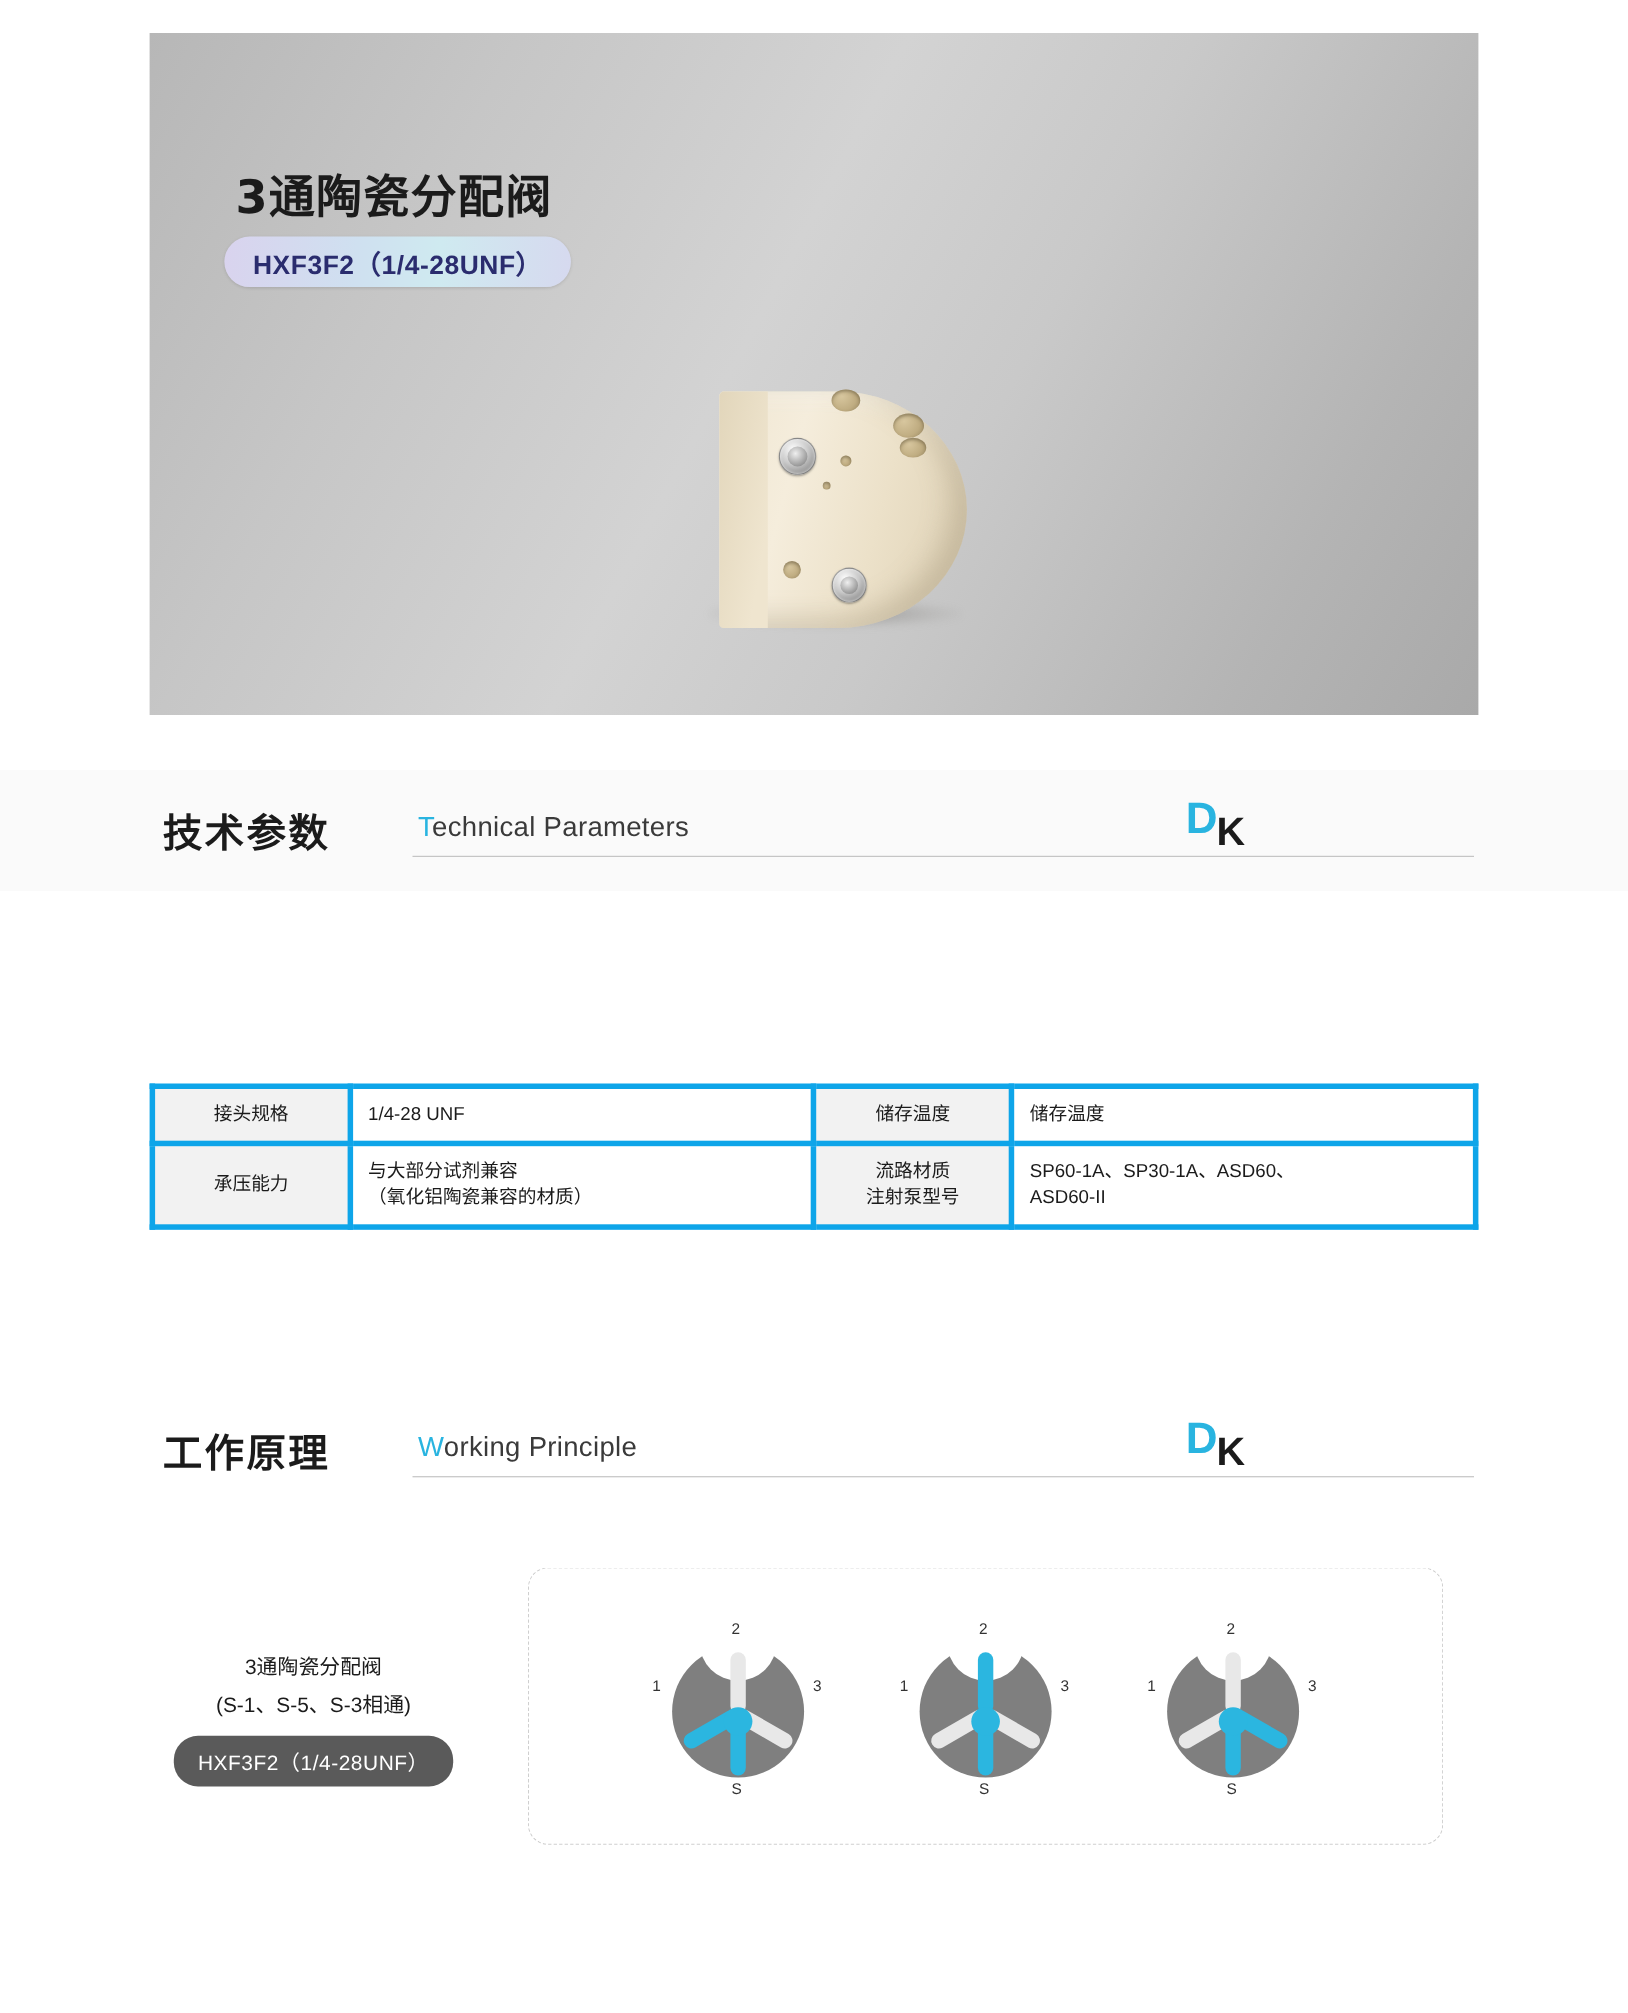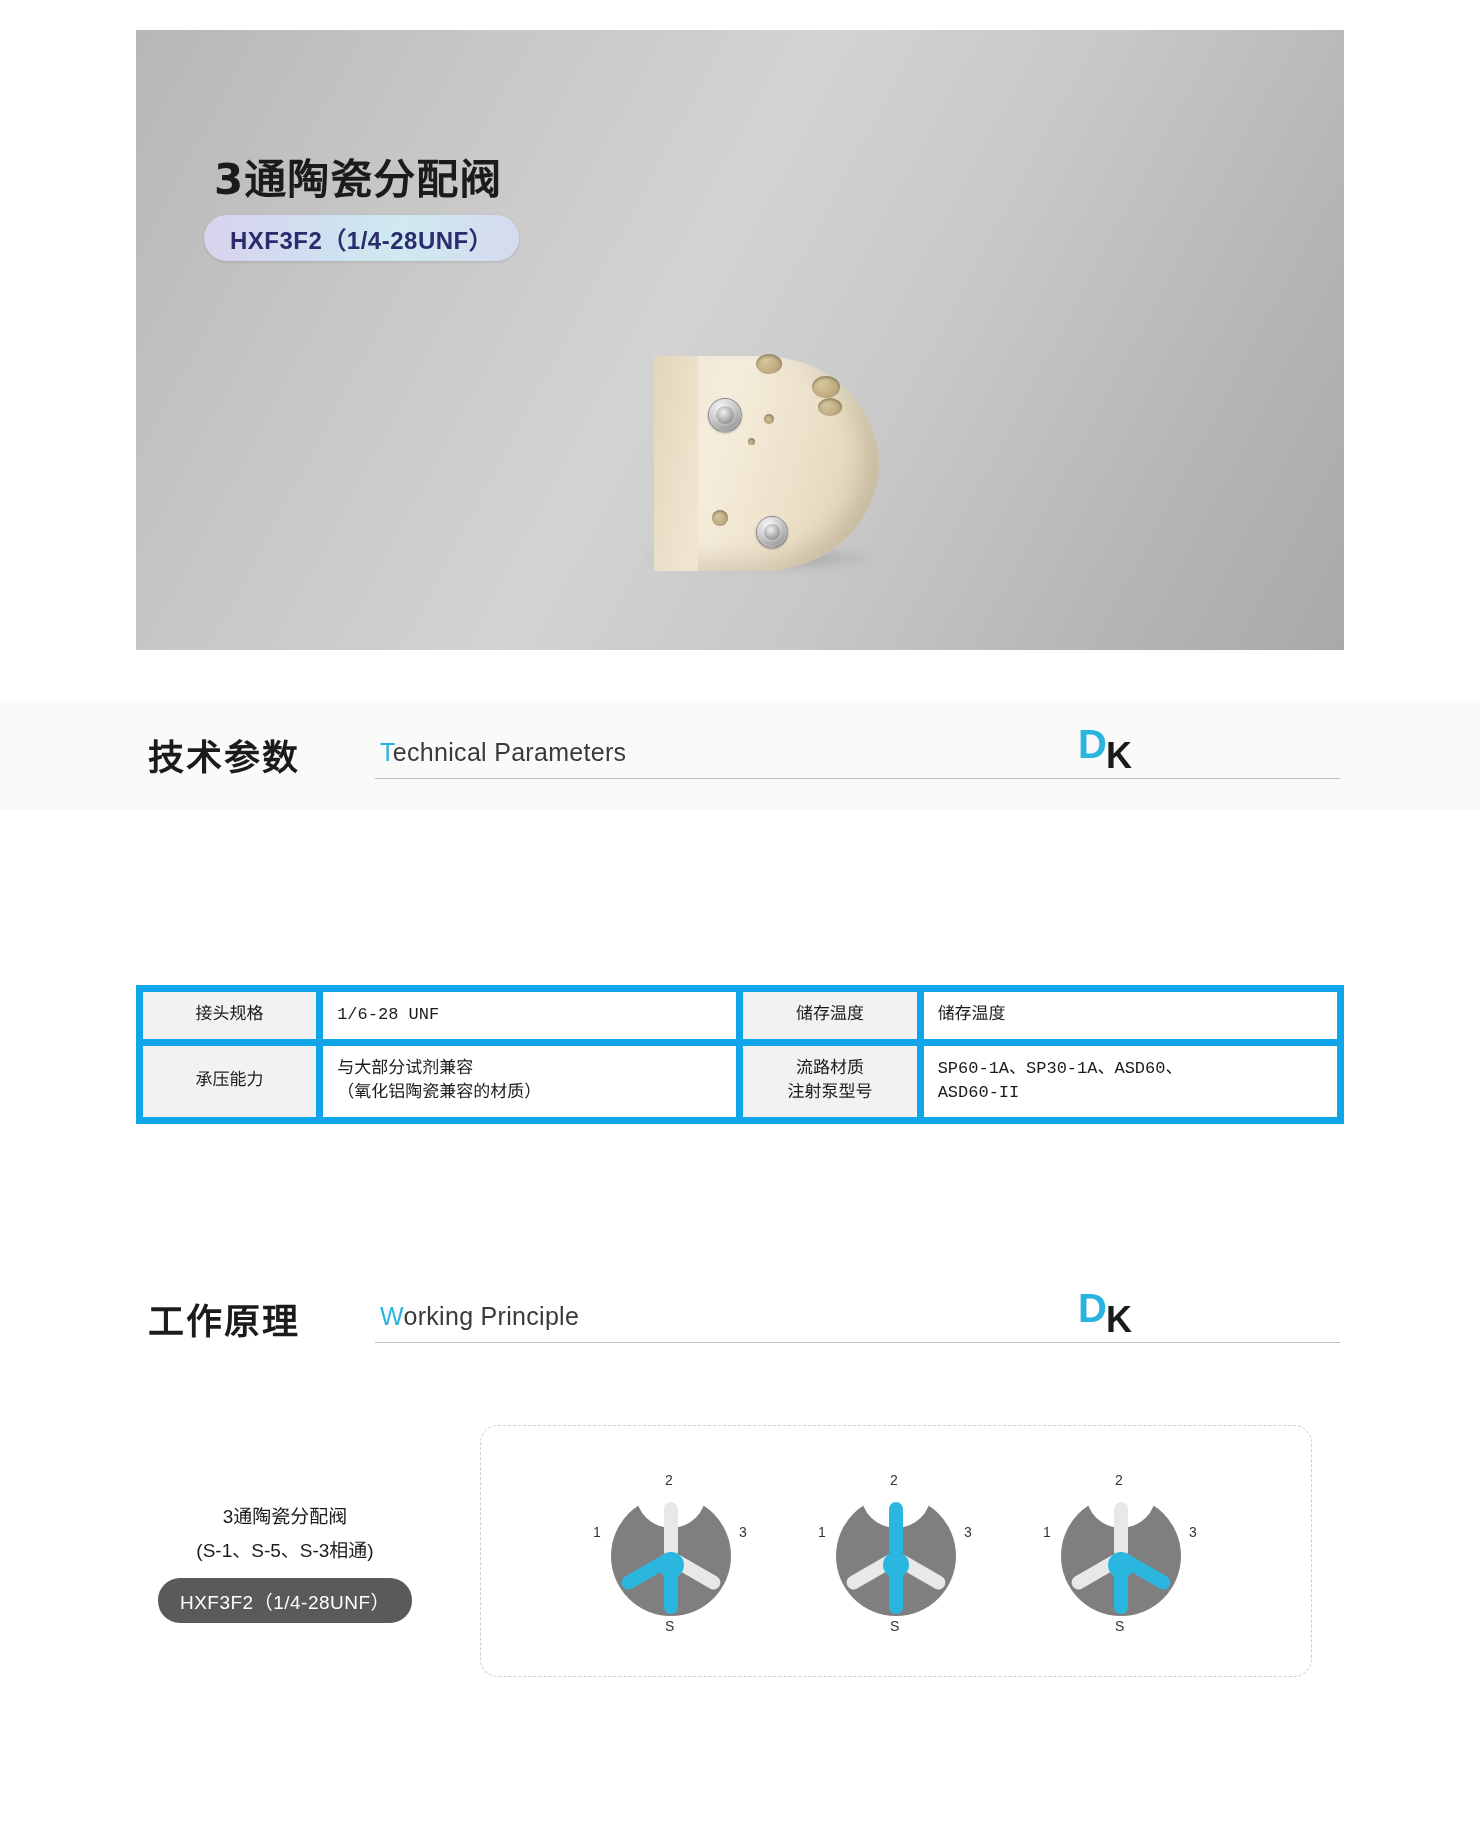--- a/index.html
+++ b/index.html
@@ -186,25 +186,24 @@
   
   .spec-table {
     position: absolute;
     left: 136px;
     top: 985px;
     width: 1208px;
     border-collapse: collapse;
     font-size: 17px;
   }
   .spec-table td {
-    border: 7px solid #0ea5e9;
+    border: 5px solid #0ea5e9;
     padding: 11px 14px;
     vertical-align: middle;
     line-height: 1.45;
-    font-family: Liberation Mono, monospace;
   }
   .spec-table td.lbl {
     width: 145px;
     background: #f2f2f2;
     text-align: center;
     color: #1b1b1b;
     white-space: pre-line;
   }
   .spec-table td.val {
     width: 385px;
@@ -333,21 +332,21 @@
   <div class="logo">
     <span class="d">D</span>
     <span class="k">K</span>
   </div>
 </div>
 
 <table class="spec-table">
   <tbody>
     <tr>
       <td class="lbl">接头规格</td>
-      <td class="val">1/6-28 UNF</td>
+      <td class="val">1/4-28 UNF</td>
       <td class="lbl">储存温度</td>
       <td class="val">储存温度</td>
     </tr>
     <tr>
       <td class="lbl">承压能力</td>
       <td class="val">与大部分试剂兼容
 （氧化铝陶瓷兼容的材质）</td>
       <td class="lbl">流路材质
 注射泵型号</td>
       <td class="val">SP60-1A、SP30-1A、ASD60、

